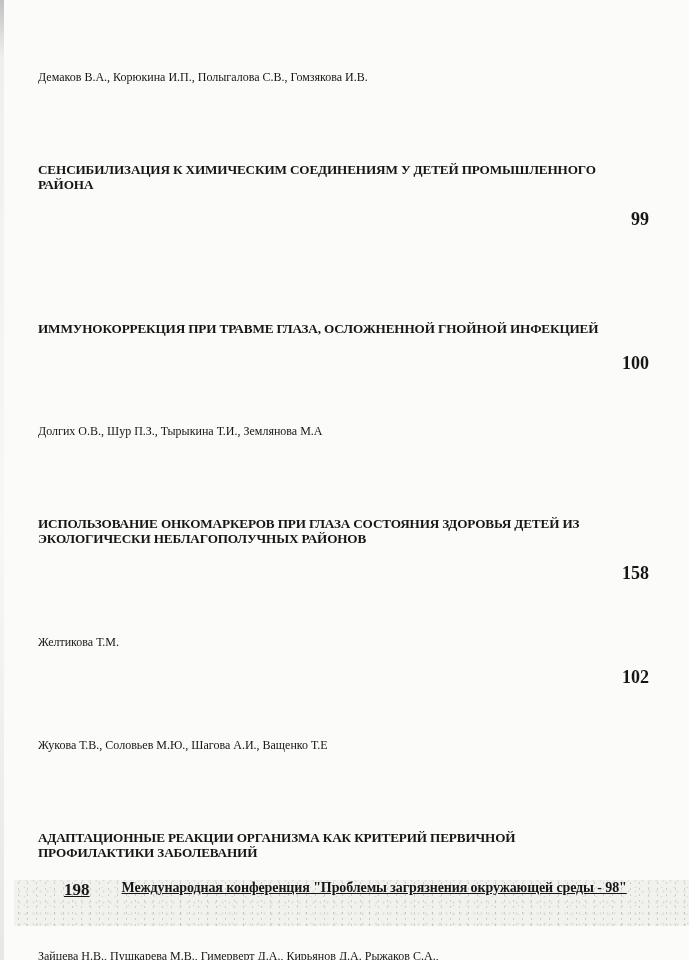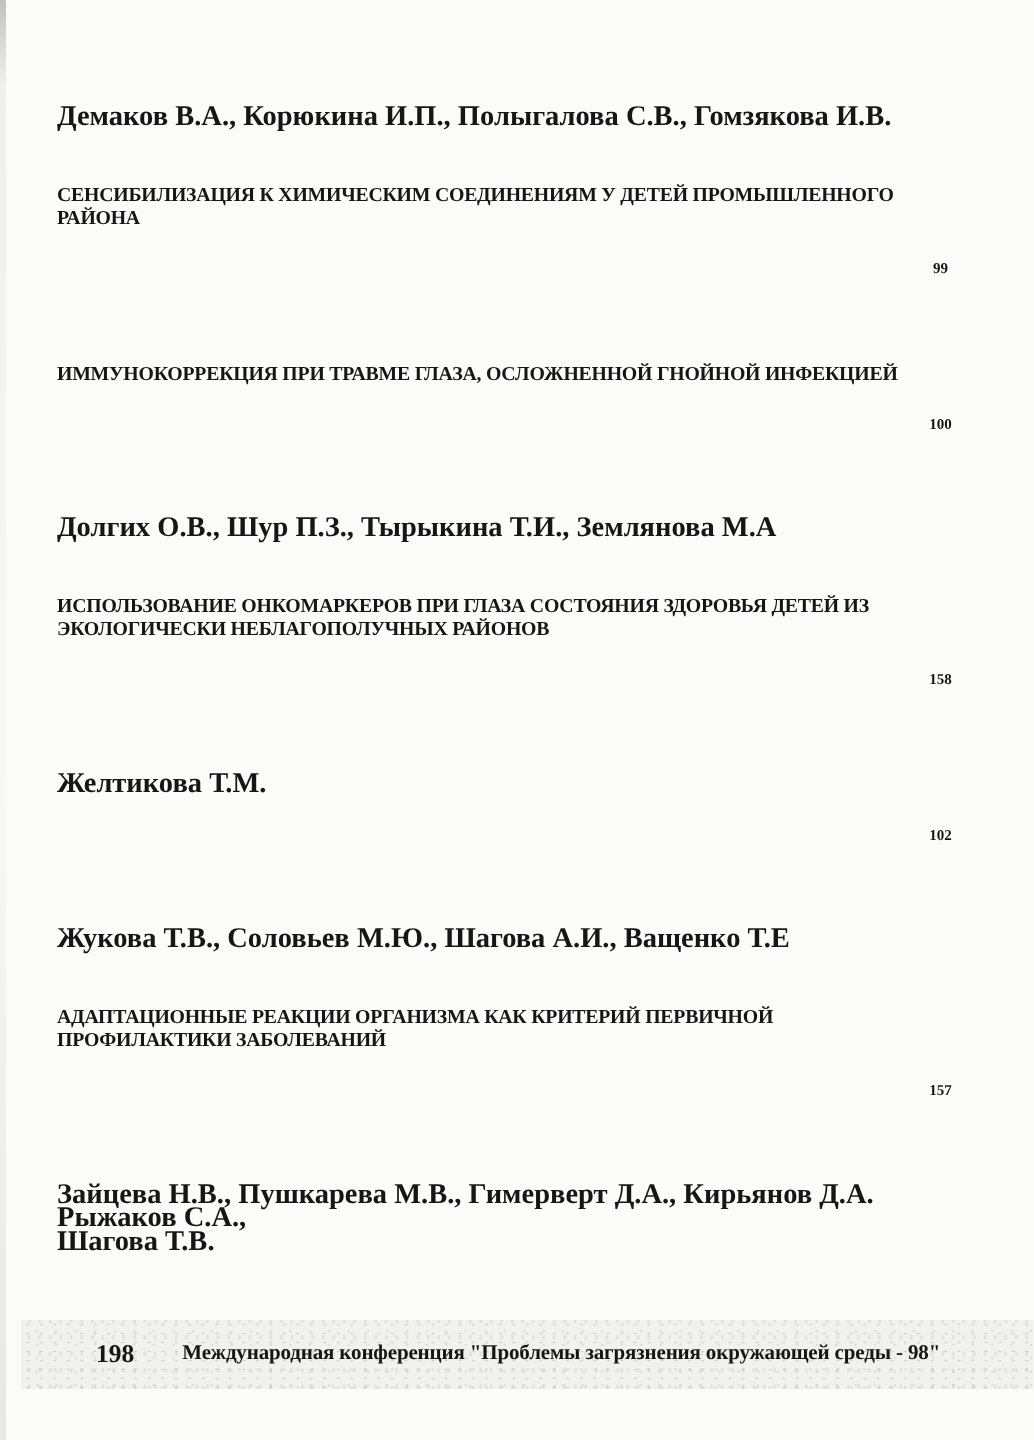--- a/index.html
+++ b/index.html
@@ -23,51 +23,51 @@
   }
   .entry {
     display: flex;
     margin-bottom: 16px;
   }
   .entry-text {
     flex: 1;
     white-space: pre-wrap;
   }
   .authors {
-    font-size: 19px;
+    font-size: 12px;
     line-height: 15.5px;
-    font-weight: bold;
   }
   .title {
     font-size: 13.2px;
     font-weight: bold;
     line-height: 15.5px;
     letter-spacing: -0.15px;
+    margin-top: 40px;
   }
   .pagenum {
     width: 44px;
-    text-align: center;
+    text-align: right;
     align-self: flex-end;
     font-weight: bold;
-    font-size: 10px;
+    font-size: 18px;
     line-height: 15.5px;
     padding-bottom: 1px;
   }
   .footer {
     position: absolute;
     left: 14px; right: 0; top: 880px; height: 46px;
     display: flex;
-    align-items: center;
     background-color: #f1f1ee;
     background-image:
       radial-gradient(rgba(110,110,104,0.28) 0.8px, transparent 1.1px),
       radial-gradient(rgba(110,110,104,0.18) 0.8px, transparent 1.1px),
       radial-gradient(rgba(110,110,104,0.12) 0.9px, transparent 1.2px);
     background-size: 9px 6px, 13px 9px, 7px 11px;
     background-position: 0 0, 4px 3px, 2px 6px;
+    text-decoration: underline;
   }
   .footer-page {
     font-size: 17px;
     font-weight: bold;
     margin-left: 50px;
   }
   .footer-text {
     font-size: 14px;
     font-weight: bold;
     margin-left: 32px;

